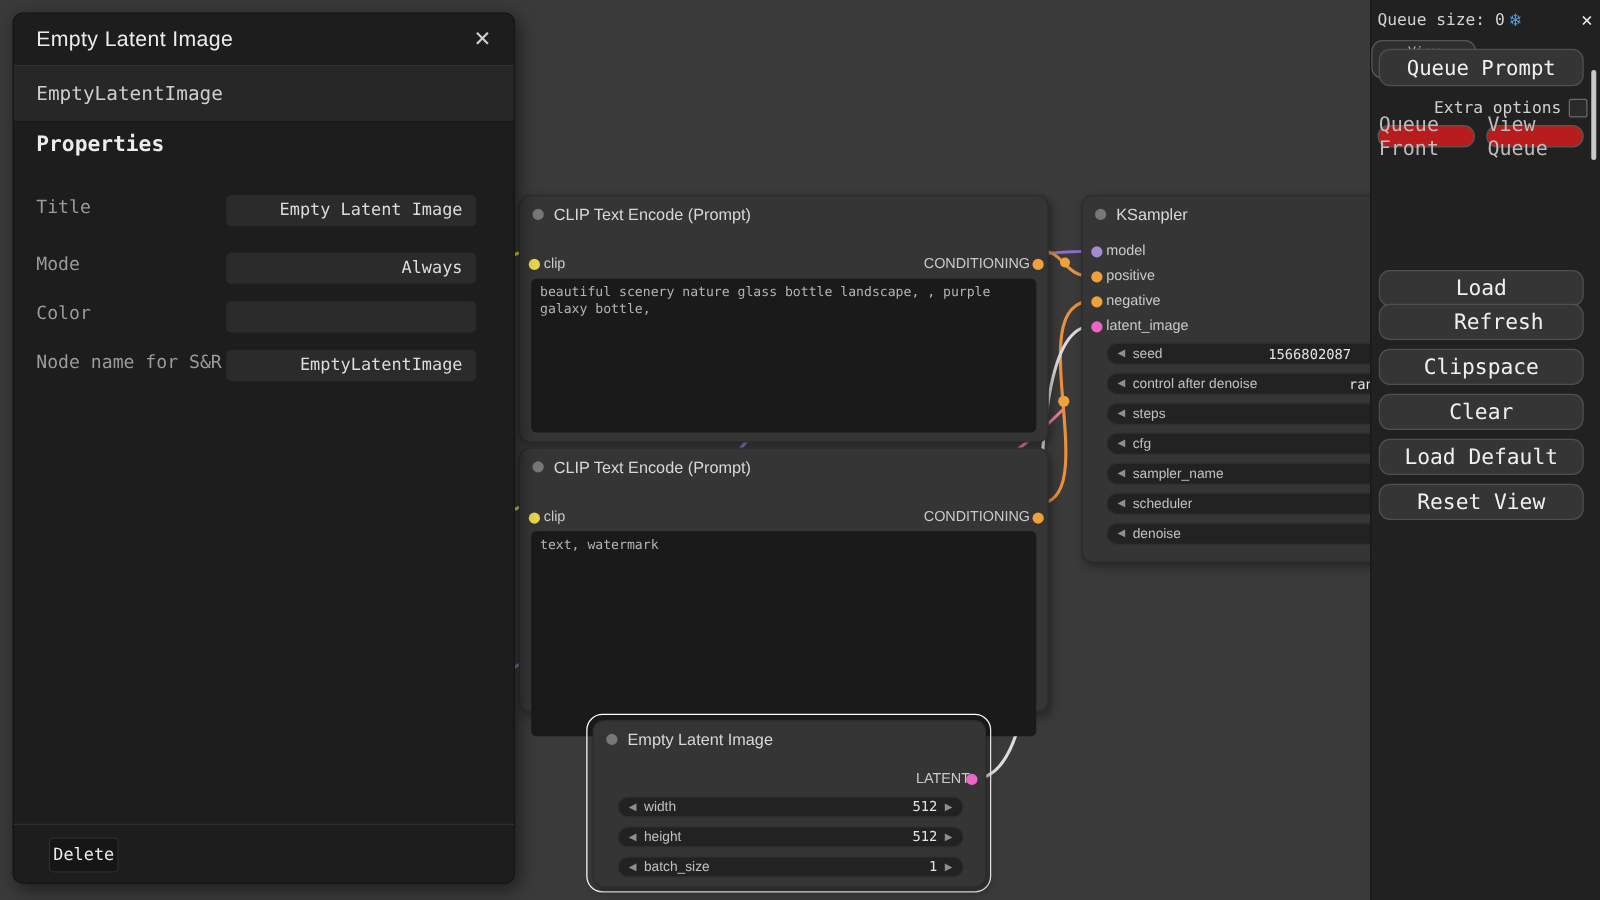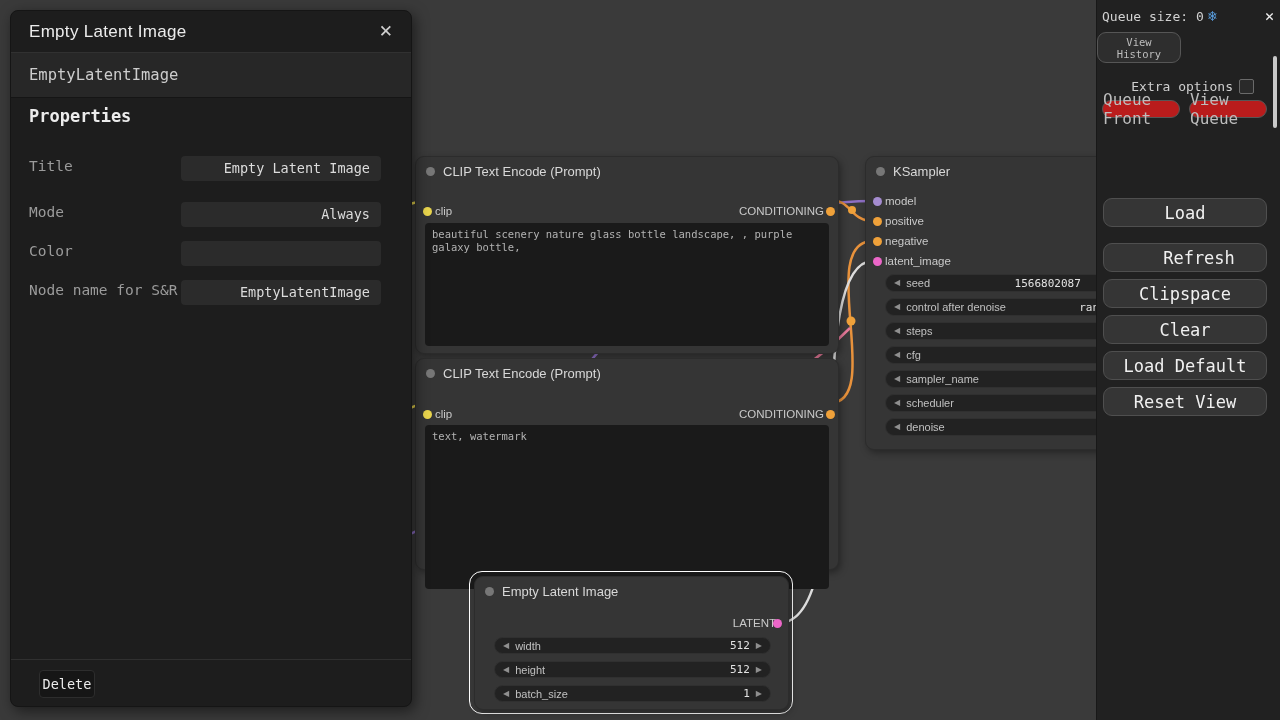--- a/index.html
+++ b/index.html
@@ -63,21 +63,21 @@
         border-left:1px solid #181818;z-index:5;font-family:"DejaVu Sans Mono",monospace;}
   #menu-top{position:relative;height:32px;display:flex;align-items:center;padding:0 6px 0 5px;}
   #queue-size{font-size:13px;color:#d2d2d2;white-space:nowrap;}
   #snowflake{color:#5a9fe0;font-size:15px;margin-left:4px;}
   #menu-close{margin-left:auto;color:#f0f0f0;font-size:15px;cursor:pointer;}
   .menu-btn{position:absolute;left:6px;width:164px;background:#353535;border:1.5px solid #4f4f4f;
             border-radius:9px;color:#f0f0f0;display:flex;align-items:center;justify-content:center;
             cursor:pointer;box-sizing:border-box;}
   #queue-prompt{top:39px;height:30px;font-size:16.5px;}
   #extra-options-row{position:absolute;top:79px;left:0;width:100%;display:flex;align-items:center;
-                     justify-content:flex-end;padding-right:26px;box-sizing:border-box;gap:6px;}
+                     justify-content:flex-end;padding-right:10px;box-sizing:border-box;gap:6px;}
   #extra-options-label{font-size:13px;color:#cfcfcf;}
   #extra-options-checkbox{width:13px;height:13px;background:#2a2a2a;border:1px solid #6a6a6a;
                           border-radius:2px;cursor:pointer;}
   .small-btn{position:absolute;height:18px;background:#b91c1c;border:1px solid #565656;
              border-radius:9px;color:#bdbdbd;font-size:16px;display:flex;align-items:center;
              justify-content:center;cursor:pointer;box-sizing:border-box;}
   #queue-front{left:5px;top:100px;width:78px;}
   #view-queue{left:92px;top:100px;width:78px;}
   #view-history{left:46px;top:123px;width:84px;height:31px;text-align:center;line-height:12px;
                 background:#2e2e2e;border:1px solid #565656;border-radius:9px;color:#bdbdbd;
@@ -258,29 +258,30 @@
       <div id="delete-btn" class="mono">Delete</div>
     </div>
   </div>
 
   <div id="menu">
     <div id="menu-top">
       <span id="queue-size">Queue size: 0</span>
       <span id="snowflake">❄</span>
       <span id="menu-close">✕</span>
     </div>
+    <div id="queue-prompt" class="menu-btn">Queue Prompt</div>
     <div id="extra-options-row">
       <span id="extra-options-label">Extra options</span>
       <span id="extra-options-checkbox"></span>
     </div>
     <div id="queue-front" class="small-btn">Queue Front</div>
     <div id="view-queue" class="small-btn">View Queue</div>
     <div id="view-history">View History</div>
 
-    <div class="menu-btn stack-btn" style="top:198px;">Load</div>
+    <div class="menu-btn stack-btn" style="top:216px;">Load</div>
     <div class="menu-btn stack-btn" style="top:243px;padding-left:28px;">Refresh</div>
     <div class="menu-btn stack-btn" style="top:279px;">Clipspace</div>
     <div class="menu-btn stack-btn" style="top:315px;">Clear</div>
     <div class="menu-btn stack-btn" style="top:351px;">Load Default</div>
     <div class="menu-btn stack-btn" style="top:387px;">Reset View</div>
 
     <div id="scrollbar"></div>
   </div>
 
 </div>

